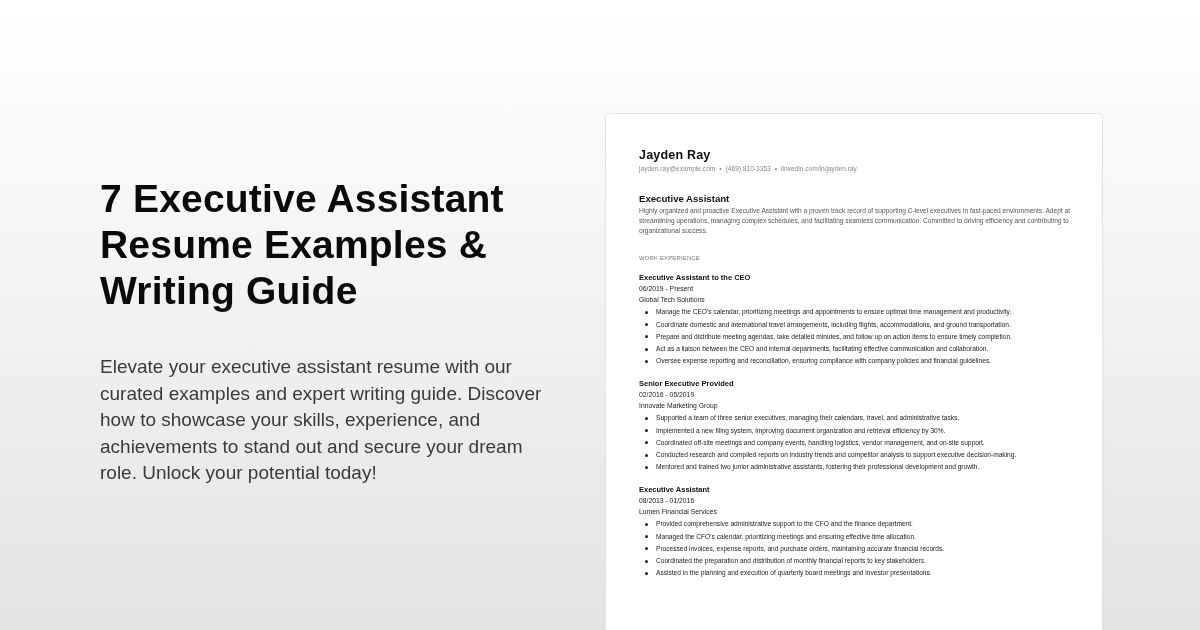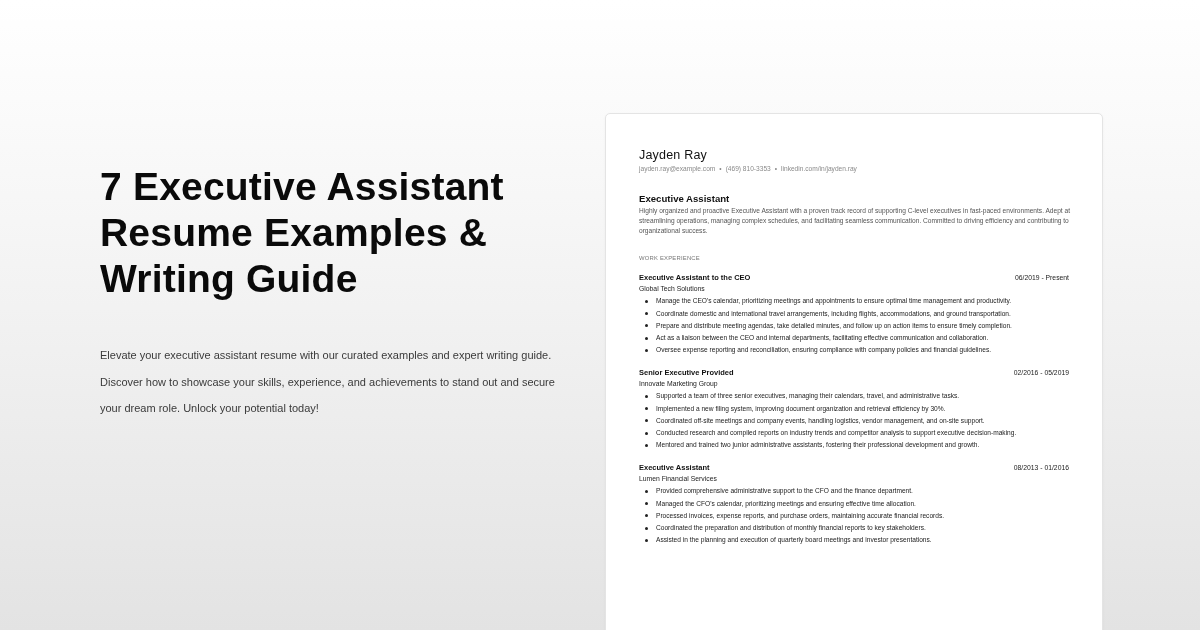--- a/index.html
+++ b/index.html
@@ -6,34 +6,34 @@
     html, body { width: 1200px; height: 630px; overflow: hidden; }
     body {
       position: relative;
       background: linear-gradient(to bottom, #ffffff 0%, #f6f6f6 35%, #e3e3e3 100%);
       font-family: "Liberation Sans", sans-serif;
       color: #111;
     }
     .hero {
       position: absolute;
       left: 100px;
-      top: 164px;
+      top: 176px;
       width: 470px;
     }
     .hero-title {
       font-family: "Liberation Sans", sans-serif;
       font-weight: 700;
       font-size: 39px;
       line-height: 46px;
       color: #0a0a0a;
       letter-spacing: 0.2px;
     }
     .hero-desc {
       margin-top: 40px;
-      font-size: 11px;
+      font-size: 19px;
       line-height: 26.5px;
       color: #3a3a3a;
       width: 460px;
     }
     .resume-card {
       position: absolute;
       left: 605px;
       top: 113px;
       width: 498px;
       height: 560px;
@@ -41,20 +41,21 @@
       border: 1px solid #e4e4e4;
       border-radius: 5px;
       box-shadow: 0 1px 3px rgba(0,0,0,0.04);
       padding: 34px 33px 0 33px;
     }
     .r-name {
       font-size: 12.5px;
       line-height: 15px;
       color: #111;
       letter-spacing: 0.2px;
+      font-weight: bold;
     }
     .r-contact {
       margin-top: 1px;
       font-size: 6.6px;
       line-height: 9px;
       color: #8a8a8a;
       display: flex;
       gap: 4px;
     }
     .r-contact .sep { color: #8a8a8a; }
@@ -77,22 +78,23 @@
       font-size: 5.9px;
       line-height: 8px;
       color: #777;
       letter-spacing: 0.2px;
       text-transform: uppercase;
     }
     .job { margin-top: 10px; }
     .job + .job { margin-top: 11px; }
     .job-head {
       display: flex;
-      justify-content: space-between;
+      justify-content: flex-end;
       align-items: baseline;
+      flex-direction: column;
     }
     .job-role {
       font-size: 7.5px;
       font-weight: 700;
       line-height: 11px;
       color: #111;
     }
     .job-dates {
       font-size: 6.8px;
       line-height: 11px;

